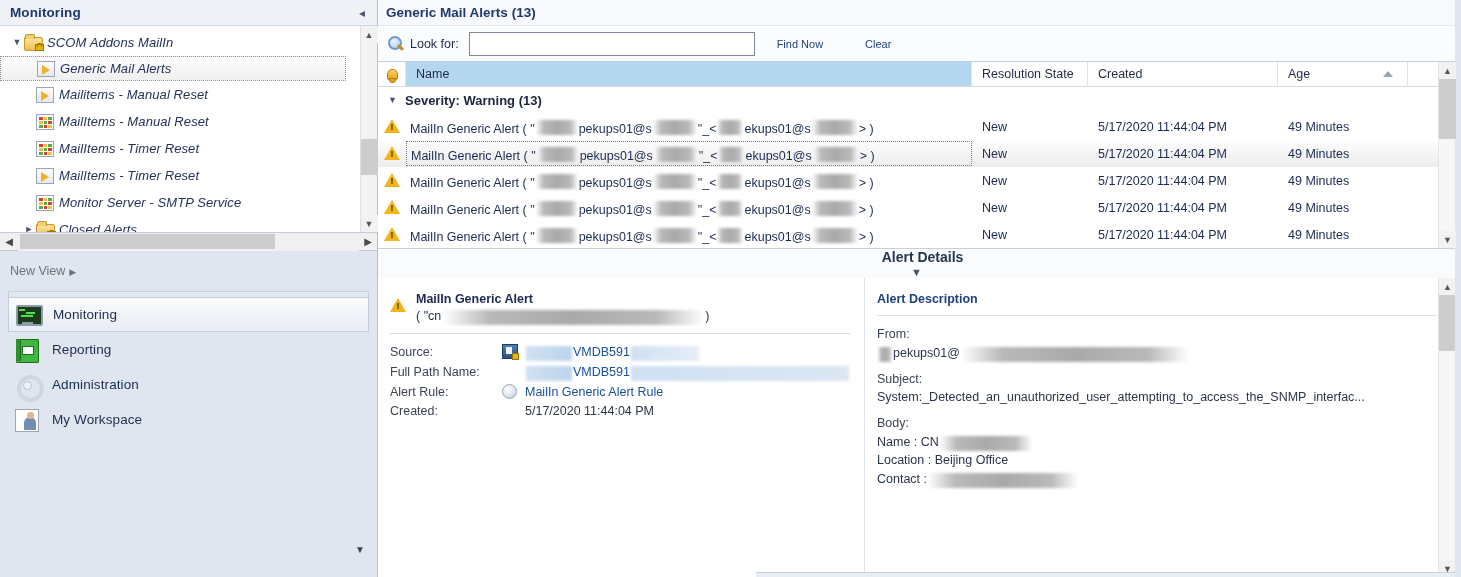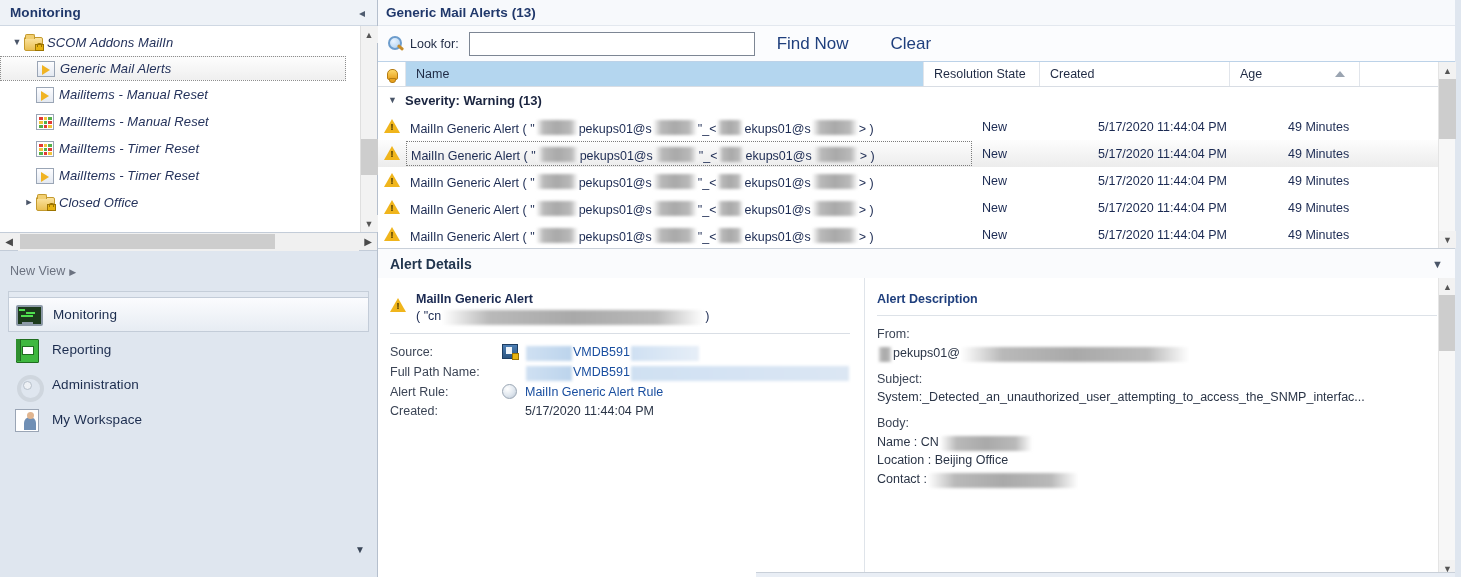--- a/index.html
+++ b/index.html
@@ -279,21 +279,21 @@
     background:#c58b2a; transform: rotate(42deg); border-radius:1px;
   }
   .lookfor-label { font-size: 12.5px; color: #1f2a44; margin-right: 10px; }
   .lookfor-input {
     width: 286px; height: 24px;
     border: 1px solid #7d8694; background: #ffffff;
     font-family: "Liberation Sans", sans-serif; font-size: 12px;
     padding: 0 4px; outline: none;
   }
   .find-now, .clear-link {
-    font-size: 17px; color: #1f3f7d; margin-left: 22px; cursor: pointer;
+    font-size: 11px; color: #1f3f7d; margin-left: 22px; cursor: pointer;
   }
   .clear-link { margin-left: 42px; }
 
   
   .list-area { position: relative; flex: 0 0 176px; display: flex; }
   .list-inner { flex: 1; display: flex; flex-direction: column; overflow: hidden; }
   .list-head {
     height: 25px; display: flex; align-items: stretch;
     background: #ffffff; border-bottom: 1px solid #d8dde4;
   }
@@ -311,21 +311,21 @@
   .bell-icon::after {
     content:""; position:absolute; left:5px; top:11px; width:5px; height:3px;
     background:#e8a21f; border:1px solid #b67c11; border-radius:0 0 3px 3px;
   }
   .lh-cell {
     display: flex; align-items: center; padding-left: 10px;
     font-size: 12.5px; color: #1f2a44;
     border-right: 1px solid #e1e5eb;
     position: relative;
   }
-  .lh-cell.name { width: 518px; background: #b4d6ef; text-align: center; }
+  .lh-cell.name { width: 566px; background: #b4d6ef; text-align: center; }
   .lh-cell.res  { width: 116px; }
   .lh-cell.created { width: 190px; }
   .lh-cell.age  { width: 130px; }
   .lh-cell.spare { flex: 1; border-right: none; }
   .sort-asc {
     position: absolute; right: 14px; top: 50%; transform: translateY(-50%);
     width: 0; height: 0; border-left: 5px solid transparent; border-right: 5px solid transparent;
     border-bottom: 6px solid #9aa4b1;
   }
 
@@ -381,20 +381,21 @@
   .list-vscroll {
     width: 17px; background: #f7f7f7; border-left: 1px solid #e4e4e4;
     display: flex; flex-direction: column;
   }
 
   
   .details-head {
     height: 30px; background: #fafbfd;
     display: flex; align-items: center; padding-left: 12px;
     border-top: 1px solid #c9d0d9;
+    flex-direction: column;
   }
   .details-title { font-size: 14px; font-weight: bold; color: #22364f; flex: 1; }
   .details-chevron { font-size: 11px; color: #4a5568; margin-right: 12px; cursor: pointer; }
 
   .details-body { flex: 1; display: flex; background: #ffffff; position: relative; overflow: hidden;}
   .det-left { width: 486px; padding: 14px 0 0 12px; position: relative; }
   .det-right { flex: 1; padding: 14px 0 0 12px; border-left: 1px solid #dfe4ea; position: relative; }
 
   .det-alert-head { display: flex; align-items: flex-start; }
   .det-alert-texts { margin-left: 10px; }
@@ -512,27 +513,43 @@
               </span>
           </span>
           <span class="tree-label">MailItems - Timer Reset</span>
         </div>
 
         <div class="tree-node lvl2">
           <span class="ic ic-play"></span>
           <span class="tree-label">MailItems - Timer Reset</span>
         </div>
 
+        <div class="tree-node lvl2">
+          <span class="ic ic-grid">
+            <span class="ic-grid-inner">
+                <i class="gs-r"></i>
+                <i class="gs-y"></i>
+                <i class="gs-g"></i>
+                <i class="gs-y"></i>
+                <i class="gs-g"></i>
+                <i class="gs-r"></i>
+                <i class="gs-g"></i>
+                <i class="gs-r"></i>
+                <i class="gs-y"></i>
+              </span>
+          </span>
+          <span class="tree-label">Monitor Server - SMTP Service</span>
+        </div>
 
         <div class="tree-node lvl1" style="padding-left:22px">
           <span class="tw">►</span>
           <span class="ic ic-folder">
               <span class="ic-lock"></span>
             </span>
-          <span class="tree-label">Closed Office</span>
+          <span class="tree-label">Closed Alerts</span>
         </div>
 
       </div>
 
       <div class="tree-vscroll">
         <div class="sb-btn">▲</div>
         <div class="sb-track">
           <div class="sb-thumb" style="top:96px;height:36px;"></div>
         </div>
         <div class="sb-btn">▼</div>

